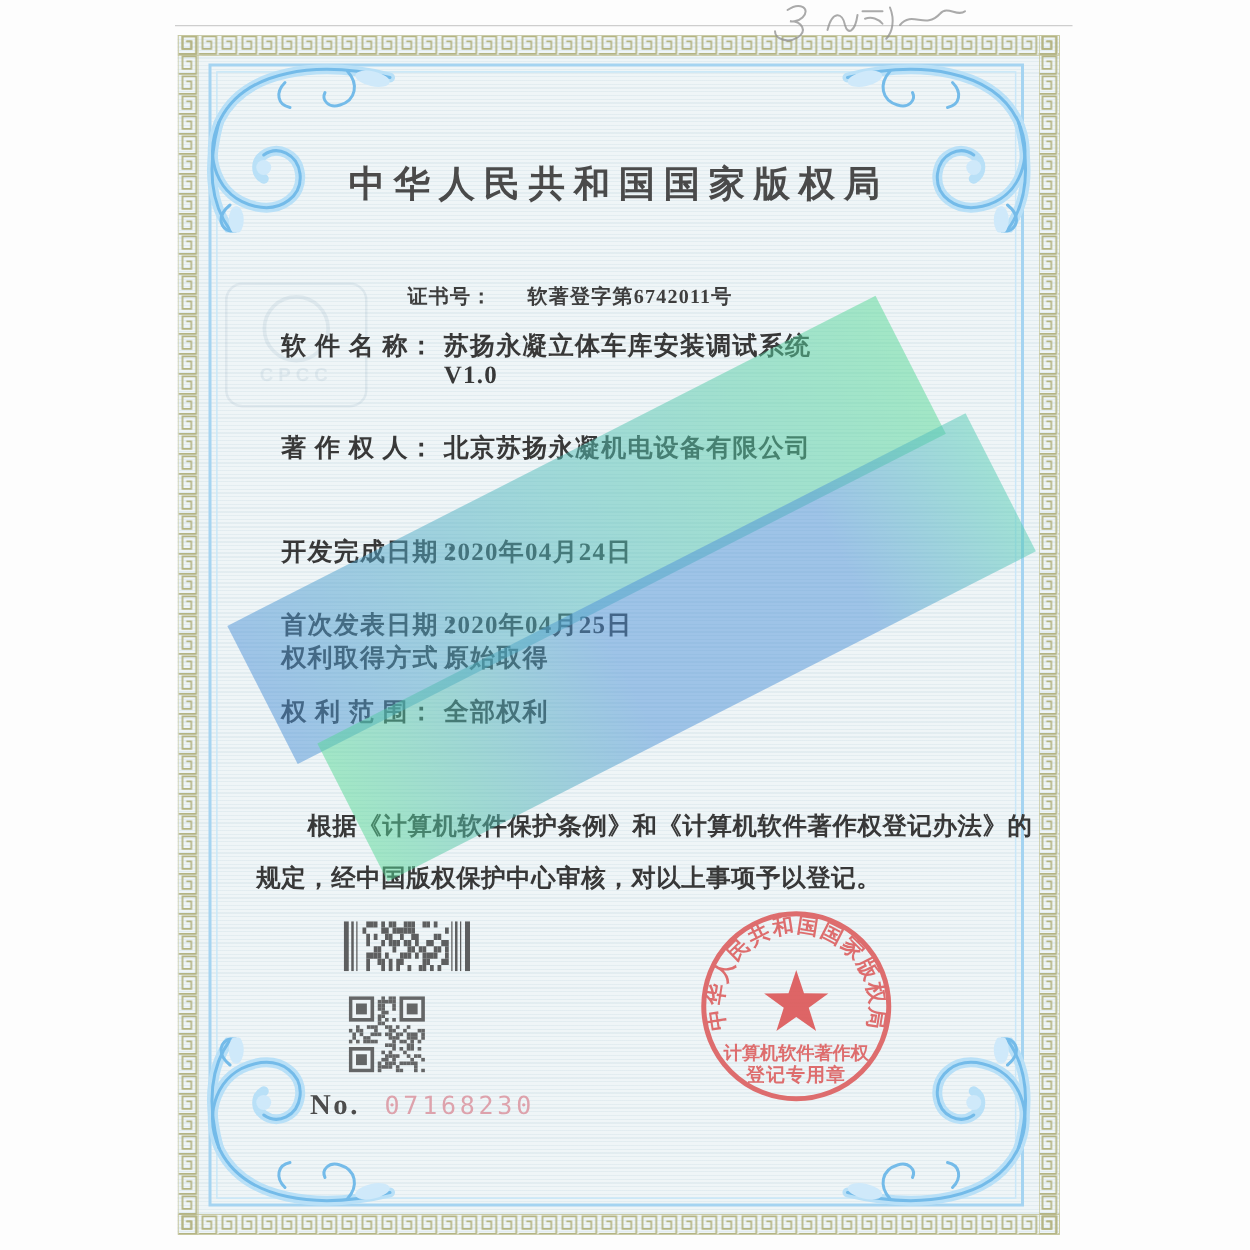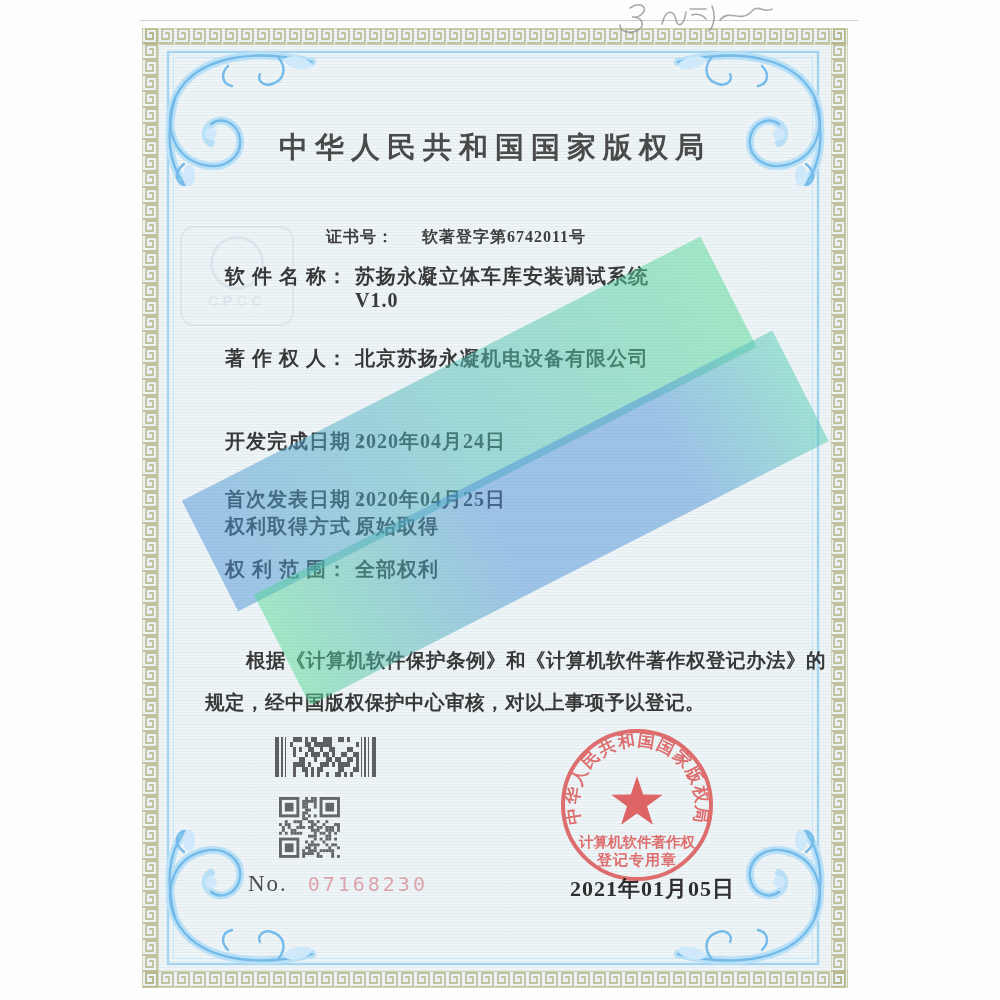--- a/index.html
+++ b/index.html
@@ -27,21 +27,21 @@
   .certno{position:absolute;left:0;top:199px;width:628px;text-align:center;
           font-size:16px;font-weight:bold;color:#3e3e3e;letter-spacing:1px;}
   .row{position:absolute;left:0;width:706px;height:26px;}
   .lbl{position:absolute;left:63px;font-size:20px;font-weight:bold;letter-spacing:1px;white-space:pre;margin-left:20px;}
   .val{position:absolute;left:213px;font-size:20px;font-weight:bold;letter-spacing:1px;white-space:pre;}
   .stmt{position:absolute;left:63px;width:596px;font-size:19.5px;font-weight:bold;
         letter-spacing:.5px;color:#383838;white-space:nowrap;}
   .stmt.l1{padding-left:41px;}
   .codes{position:absolute;z-index:11;}
   .serial{position:absolute;left:106px;top:843px;font-size:23px;}
-  .serial .no{font-weight:normal;color:#4c4c4c;letter-spacing:2px;text-align:center;}
+  .serial .no{font-weight:bold;color:#4c4c4c;letter-spacing:2px;text-align:center;}
   .serial .num{font-family:"DejaVu Sans Mono","Liberation Mono",monospace;
                color:#dda2ac;letter-spacing:3px;margin-left:14px;font-size:20px;}
   .sealbox{position:absolute;left:413px;top:697px;z-index:12;mix-blend-mode:multiply;opacity:.9;}
   .sealdate{position:absolute;left:428px;top:846px;font-size:22px;font-weight:bold;
             color:#2e2e2e;letter-spacing:1px;}
   .ghost{position:absolute;left:38px;top:198px;width:110px;height:96px;z-index:4;opacity:.14;
          border:2px solid #7f9fb2;border-radius:14px;text-align:center;color:#7f9fb2;}
   .ghost .gc{margin:8px auto 2px;width:48px;height:48px;border:3px solid #7f9fb2;border-radius:50%;}
   .ghost .gt{font-family:Liberation Sans, sans-serif;font-size:15px;letter-spacing:4px;font-weight:bold;}
   .wm{position:absolute;z-index:30;white-space:nowrap;
@@ -410,21 +410,20 @@
         </defs>
         <circle cx="82" cy="80" r="74" fill="none" stroke="#dc5e5e" stroke-width="4"></circle>
         <text font-size="17" font-weight="bold" fill="#dc5e5e" letter-spacing="1.5">
           <textPath href="#sealArc" startOffset="50%" text-anchor="middle">中华人民共和国国家版权局</textPath>
         </text>
         <polygon fill="#dc5555" points="82,51 88.2,69.5 107.7,69.7 92,81.2 97.9,99.8 82,88.5 66.1,99.8 72,81.2 56.3,69.7 75.8,69.5"></polygon>
         <text x="82" y="122" text-anchor="middle" font-size="14.5" fill="#dc5e5e" font-weight="bold">计算机软件著作权</text>
         <text x="82" y="140" text-anchor="middle" font-size="15" fill="#dc5e5e" font-weight="bold" letter-spacing="1">登记专用章</text>
       </svg>
 
-      <div class="sealdate">2021年01月05日</div>
 
     </div>
 
     <div class="wm wm1">仅用网站展示</div>
     <div class="wm wm2">其他使用无效</div>
 
   </div>
 </div>
 
 </body></html>

